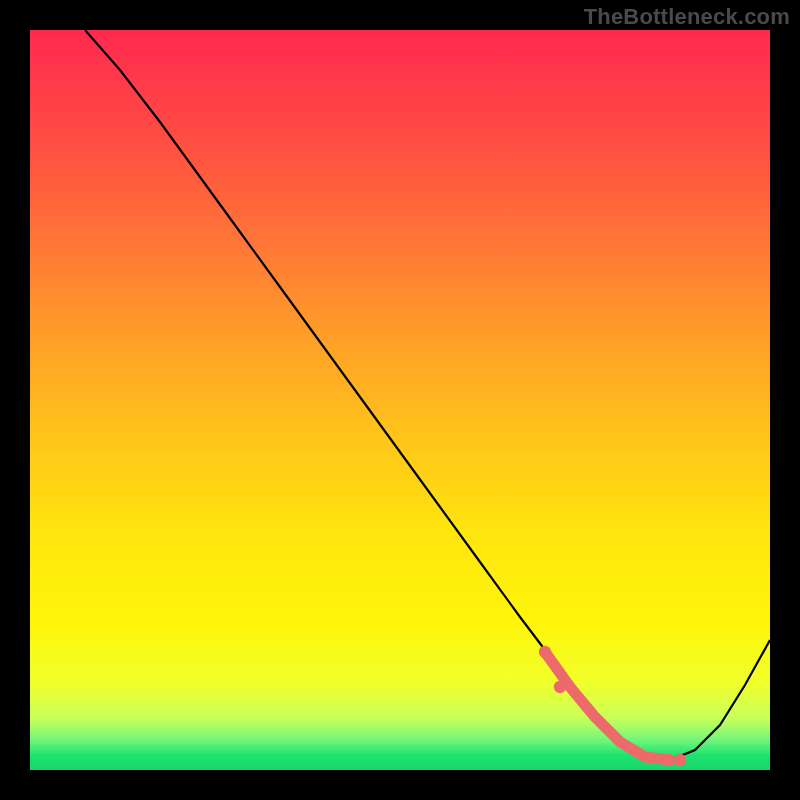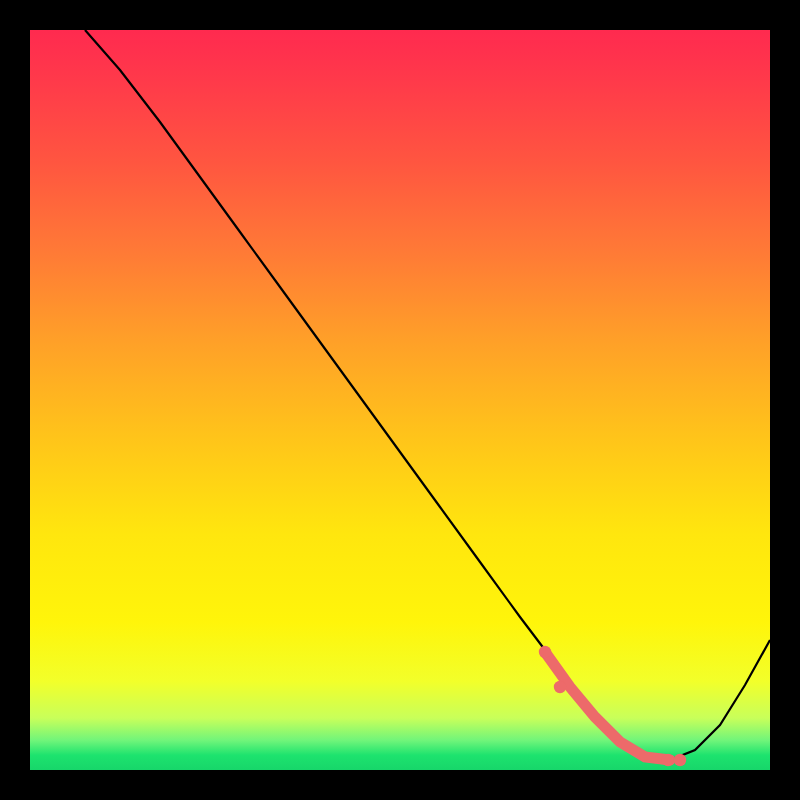--- a/index.html
+++ b/index.html
@@ -55,20 +55,21 @@
     left: 0;
     top: 0;
     width: 740px;
     height: 740px;
   }
 </style>
 </head>
 <body>
 
 <div class="frame">
+  <div class="watermark">TheBottleneck.com</div>
 
   <div class="plot">
     <svg class="curve" viewBox="0 0 740 740" preserveAspectRatio="none">
       <path fill="none" stroke="#000" stroke-width="2.2" d="M55 0 L90 40 L130 92 L170 147 L210 202 L250 257 L290 312 L330 367 L370 422 L410 477 L450 532 L490 587 L515 620 L540 655 L565 685 L590 710 L615 725 L640 730 L665 720 L690 695 L715 655 L740 610" id="mainCurve"></path>
       <path fill="none" stroke="#ed6a6a" stroke-width="11" stroke-linecap="round" d="M515 622 L540 657 L565 687 L590 712 L615 727 L640 730" id="valleyHi"></path>
       <g id="dots">
           <circle cx="515" cy="622" r="6.2" fill="#ed6a6a"></circle>
           <circle cx="530" cy="657" r="6.2" fill="#ed6a6a"></circle>
           <circle cx="638" cy="730" r="6.2" fill="#ed6a6a"></circle>
           <circle cx="650" cy="730" r="6.2" fill="#ed6a6a"></circle>

